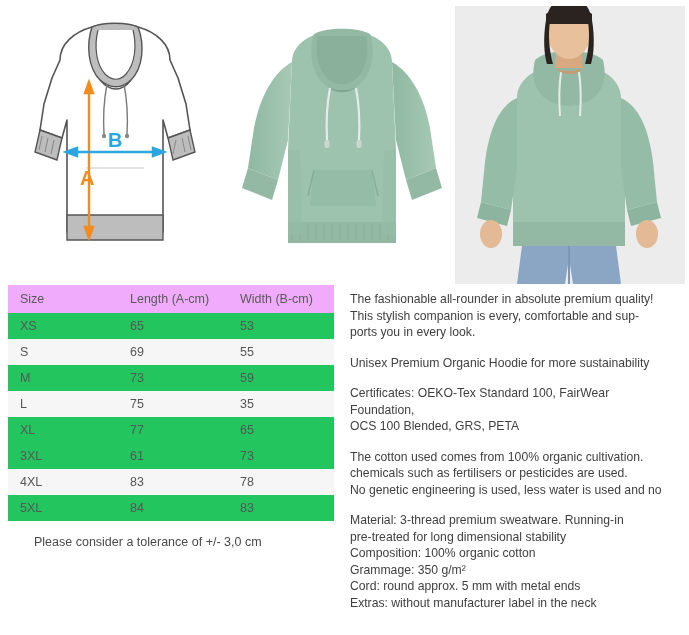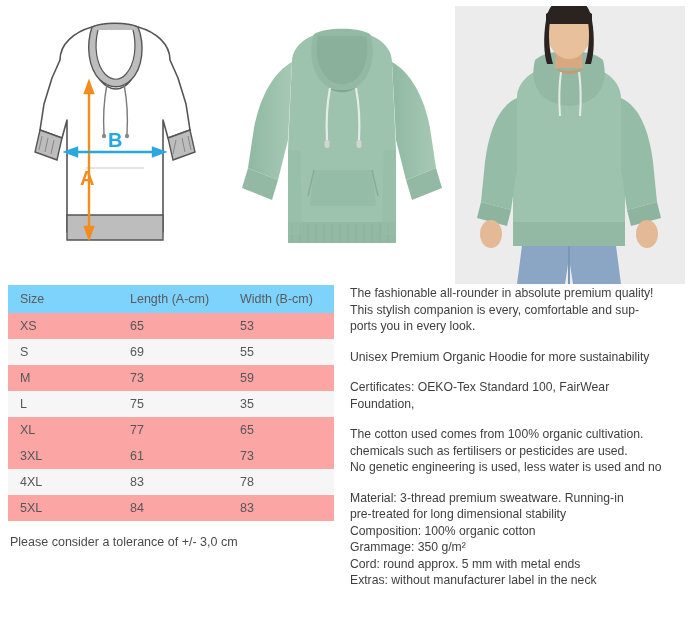--- a/index.html
+++ b/index.html
@@ -55,47 +55,48 @@
   table.size-table {
     border-collapse: collapse;
     width: 326px;
     font-size: 12.5px;
     color: #575757;
   }
   table.size-table th {
     text-align: left;
     font-weight: normal;
     padding: 7px 0 7px 12px;
-    background: #7dd3fc;
+    background: #f0abfc;
     color: #5a5a5a;
     font-size: 12.5px;
   }
   table.size-table td {
     padding: 6px 0 6px 12px;
     font-size: 12.5px;
     color: #575757;
   }
-  table.size-table tr.odd td { background: #fca5a5; }
+  table.size-table tr.odd td { background: #22c55e; }
   table.size-table tr.even td { background: #f6f6f6; }
   table.size-table col.c1 { width: 110px; }
   table.size-table col.c2 { width: 110px; }
   table.size-table col.c3 { width: 106px; }
 
   .tolerance {
     margin-top: 14px;
     font-size: 12.5px;
     color: #4a4a4a;
     padding-left: 2px;
+    margin-left: 24px;
   }
 
   
   .desc {
     width: 330px;
     padding-left: 8px;
-    padding-top: 0;
+    padding-top: 6px;
     font-size: 12.2px;
     line-height: 16.5px;
     color: #3f3f3f;
     box-sizing: border-box;
   }
   .desc p { margin: 0 0 14px 0; }
   .desc p.tight { margin-bottom: 6px; }
   .desc .line { display: block; }
 
   
@@ -296,20 +297,21 @@
     <p>
       <span class="line">The fashionable all-rounder in absolute premium quality!</span>
       <span class="line">This stylish companion is every, comfortable and sup-</span>
       <span class="line">ports you in every look.</span>
     </p>
     <p>
       <span class="line">Unisex Premium Organic Hoodie for more sustainability</span>
     </p>
     <p>
       <span class="line">Certificates: OEKO-Tex Standard 100, FairWear Foundation,</span>
+      <span class="line">OCS 100 Blended, GRS, PETA</span>
     </p>
     <p>
       <span class="line">The cotton used comes from 100% organic cultivation.</span>
       <span class="line">chemicals such as fertilisers or pesticides are used.</span>
       <span class="line">No genetic engineering is used, less water is used and no</span>
     </p>
     <p class="tight">
       <span class="line">Material: 3-thread premium sweatware. Running-in</span>
       <span class="line">pre-treated for long dimensional stability</span>
       <span class="line">Composition: 100% organic cotton</span>

